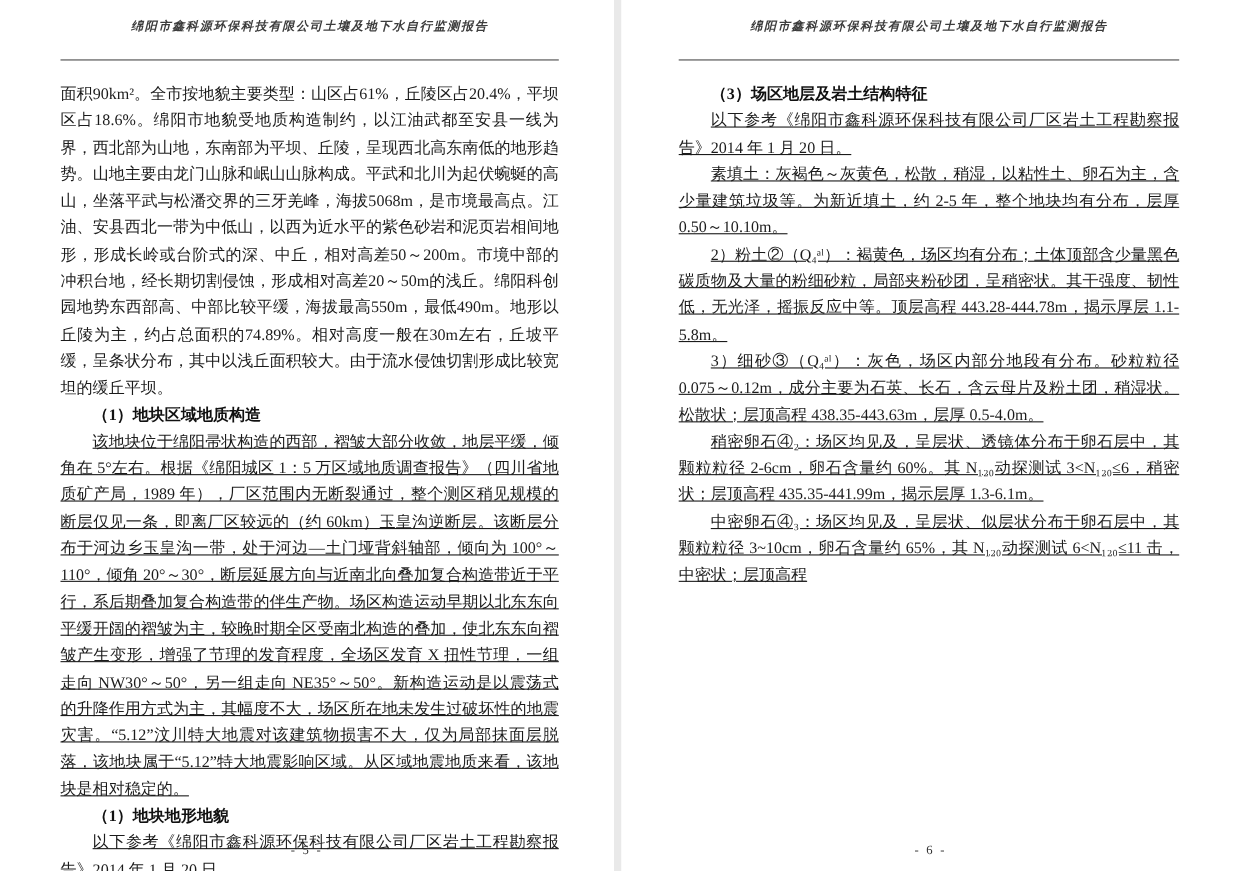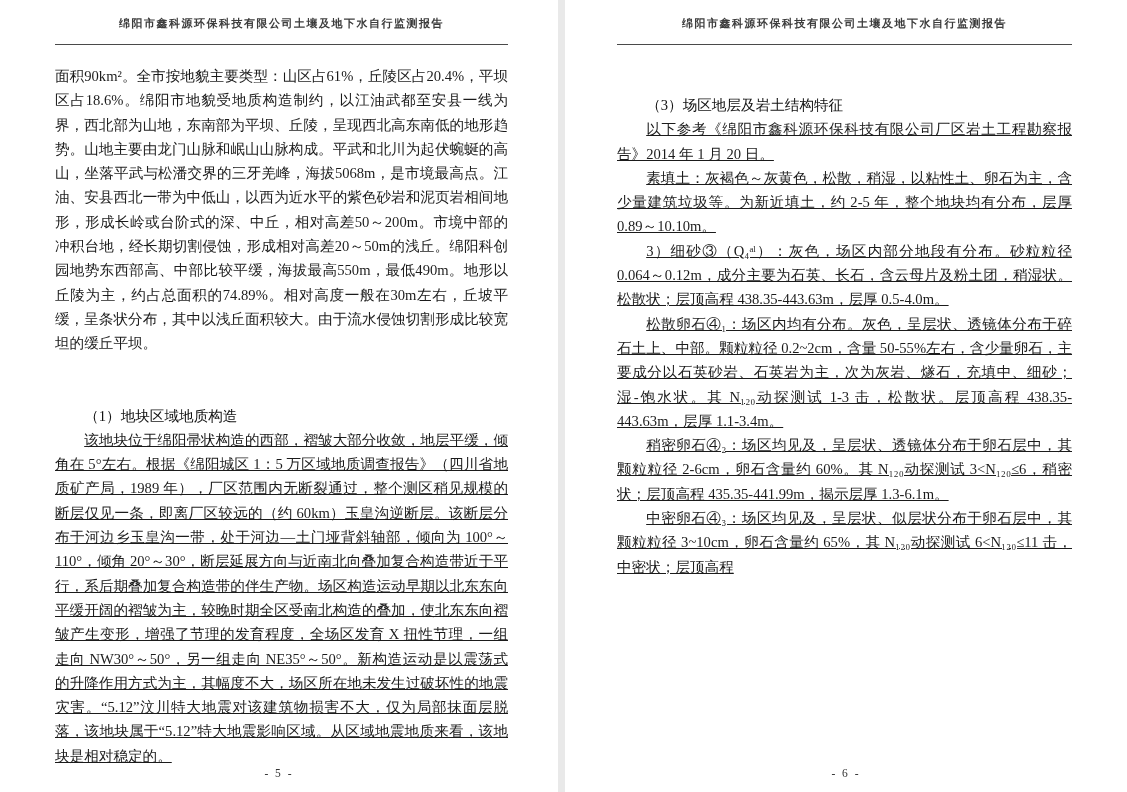--- a/index.html
+++ b/index.html
@@ -24,41 +24,41 @@
   .page.p-left  { width: 558px; padding: 16px 50px 0 55px; }
   .page.p-right { width: 562px; padding: 16px 55px 0 52px; }
   .divider {
     flex: 0 0 auto;
     width: 7px; height: 792px;
     background: #e9e9e9;
   }
   .page-header {
     text-align: center;
     font-size: 11px;
+    font-style: italic;
     font-weight: bold;
     color: #3c3c3c;
     letter-spacing: 1.5px;
-    padding-bottom: 13px;
+    padding-bottom: 23px;
     border-bottom: 1.6px solid #4a4a4a;
     white-space: nowrap;
   }
   .page-body {
     margin-top: 19px;
     font-size: 14.6px;
     line-height: 24.3px;
     color: #1b1b1b;
     text-align: justify;
   }
   .blk { margin: 0; }
   .blk.ind { text-indent: 2em; text-decoration: underline; }
   .blk.heading {
-    font-weight: normal;
+    font-weight: bold;
     text-indent: 2em;
     color: #111;
-    margin-top: 48px;
   }
   .page-footer {
     position: absolute;
     bottom: 13px; left: 0; right: 0;
     text-align: center;
     font-size: 11.5px;
     color: #333;
     letter-spacing: 2px;
   }
 </style>
@@ -77,21 +77,21 @@
         <p class="blk ind">场地在地貌上属涪江左岸Ⅰ级阶地中部地带，其地形平坦、开阔，交通方便，场地高程为 444.10-445.50m，相对高差 1.40m.</p>
       </div>
     <div class="page-footer">- 5 -</div>
   </div>
 <div class="divider"></div>
   <div class="page p-right">
     <div class="page-header">绵阳市鑫科源环保科技有限公司土壤及地下水自行监测报告</div>
     <div class="page-body">
         <p class="blk heading">（3）场区地层及岩土结构特征</p>
         <p class="blk ind">以下参考《绵阳市鑫科源环保科技有限公司厂区岩土工程勘察报告》2014 年 1 月 20 日。</p>
-        <p class="blk ind">素填土：灰褐色～灰黄色，松散，稍湿，以粘性土、卵石为主，含少量建筑垃圾等。为新近填土，约 2-5 年，整个地块均有分布，层厚 0.89～10.10m。</p>
-        <p class="blk ind">3）细砂③（Q₄ᵃˡ）：灰色，场区内部分地段有分布。砂粒粒径 0.064～0.12m，成分主要为石英、长石，含云母片及粉土团，稍湿状。松散状；层顶高程 438.35-443.63m，层厚 0.5-4.0m。</p>
-        <p class="blk ind">松散卵石④₁：场区内均有分布。灰色，呈层状、透镜体分布于碎石土上、中部。颗粒粒径 0.2~2cm，含量 50-55%左右，含少量卵石，主要成分以石英砂岩、石英岩为主，次为灰岩、燧石，充填中、细砂；湿-饱水状。其 N₁₂₀动探测试 1-3 击，松散状。层顶高程 438.35-443.63m，层厚 1.1-3.4m。</p>
+        <p class="blk ind">素填土：灰褐色～灰黄色，松散，稍湿，以粘性土、卵石为主，含少量建筑垃圾等。为新近填土，约 2-5 年，整个地块均有分布，层厚 0.50～10.10m。</p>
+        <p class="blk ind">2）粉土②（Q₄ᵃˡ）：褐黄色，场区均有分布；土体顶部含少量黑色碳质物及大量的粉细砂粒，局部夹粉砂团，呈稍密状。其干强度、韧性低，无光泽，摇振反应中等。顶层高程 443.28-444.78m，揭示厚层 1.1-5.8m。</p>
+        <p class="blk ind">3）细砂③（Q₄ᵃˡ）：灰色，场区内部分地段有分布。砂粒粒径 0.075～0.12m，成分主要为石英、长石，含云母片及粉土团，稍湿状。松散状；层顶高程 438.35-443.63m，层厚 0.5-4.0m。</p>
         <p class="blk ind">稍密卵石④₂：场区均见及，呈层状、透镜体分布于卵石层中，其颗粒粒径 2-6cm，卵石含量约 60%。其 N₁₂₀动探测试 3&lt;N₁₂₀≤6，稍密状；层顶高程 435.35-441.99m，揭示层厚 1.3-6.1m。</p>
         <p class="blk ind">中密卵石④₃：场区均见及，呈层状、似层状分布于卵石层中，其颗粒粒径 3~10cm，卵石含量约 65%，其 N₁₂₀动探测试 6&lt;N₁₂₀≤11 击，中密状；层顶高程</p>
       </div>
     <div class="page-footer">- 6 -</div>
   </div>
 </div>
 
 </body></html>

